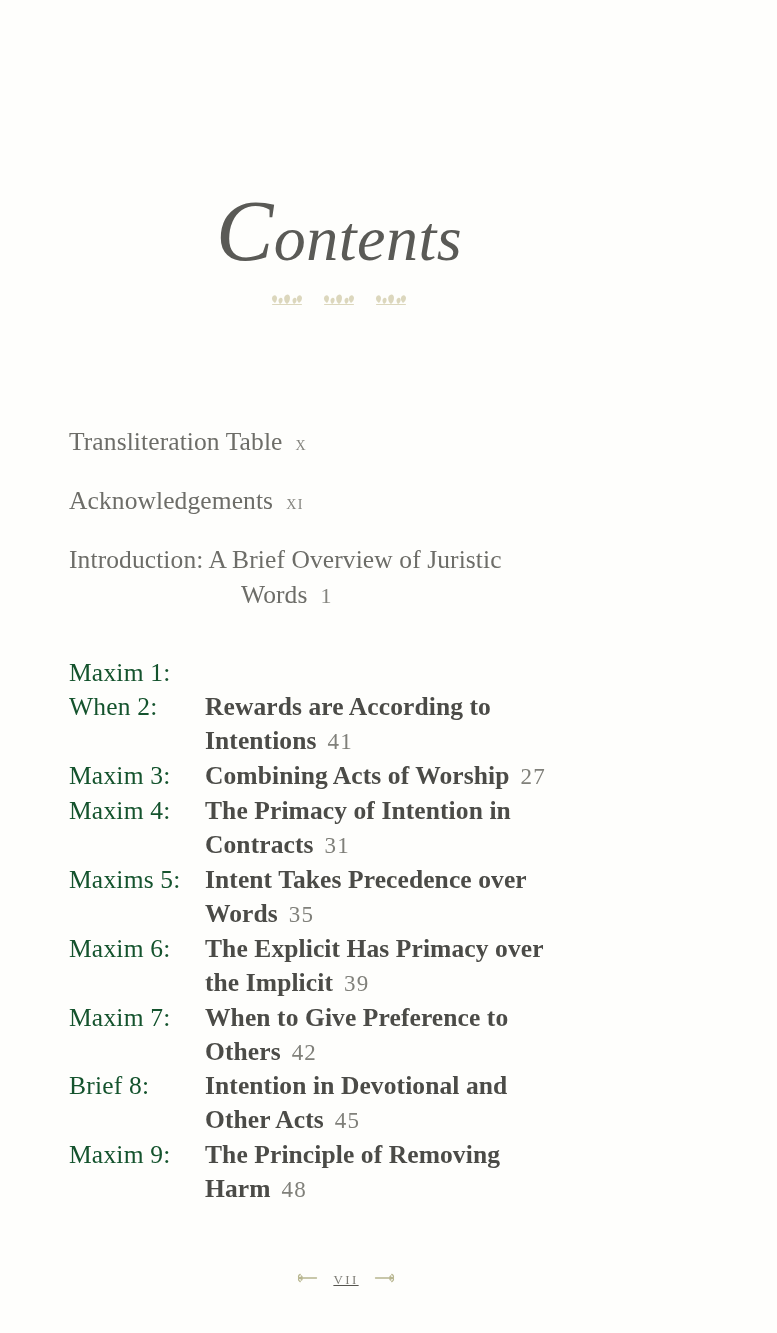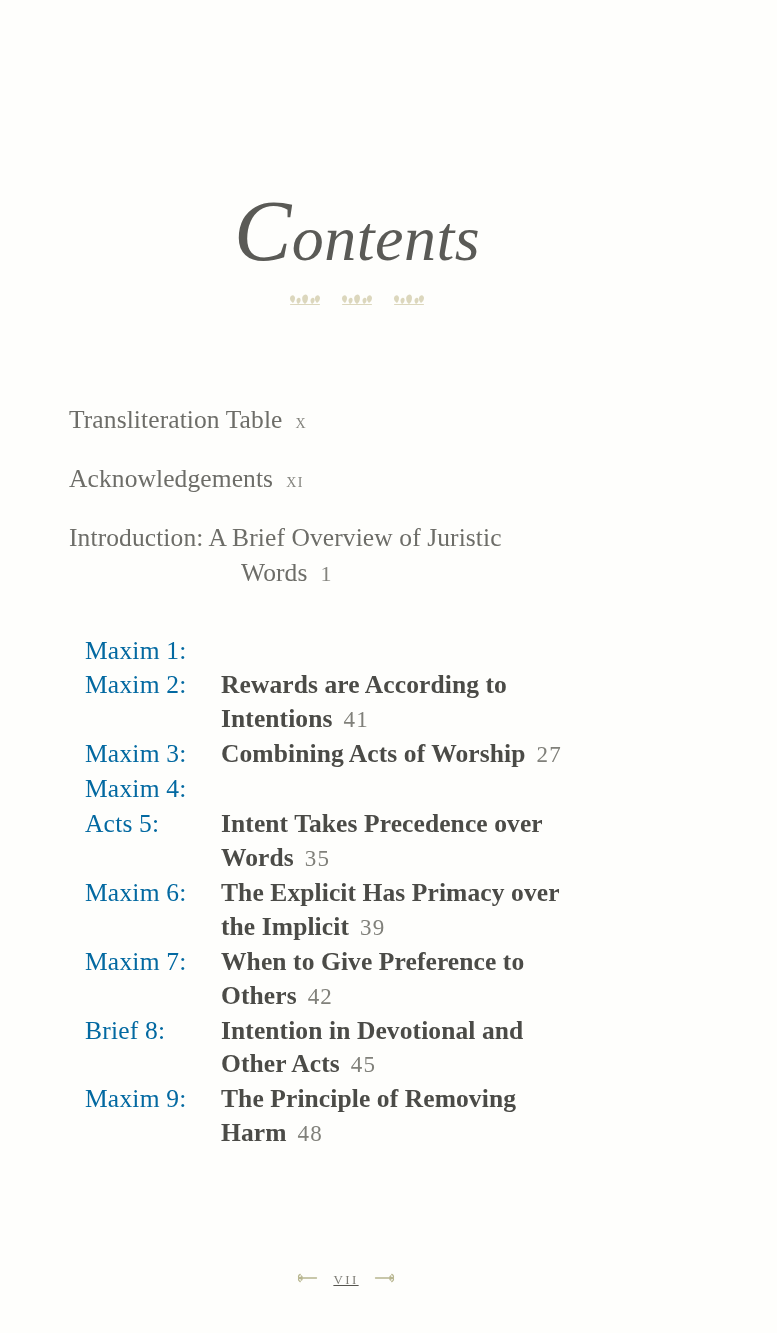--- a/index.html
+++ b/index.html
@@ -21,21 +21,21 @@
     position: relative;
     width: 777px;
     height: 1333px;
     box-sizing: border-box;
   }
 
   
   .title-block {
     position: absolute;
     top: 186px;
-    left: 18px;
+    left: 0;
     width: 678px;
     text-align: center;
   }
   .page-title {
     font-family: "Liberation Serif", "DejaVu Serif", serif;
     font-style: italic;
     font-size: 64px;
     line-height: 1.05;
     color: #5a5a56;
     letter-spacing: 0.5px;
@@ -57,21 +57,21 @@
     gap: 16px;
     opacity: 0.72;
   }
   .title-ornament .fleuron {
     display: block;
   }
 
   
   .toc {
     position: absolute;
-    top: 403px;
+    top: 425px;
     left: 69px;
     width: 640px;
   }
 
   .front-entry {
     font-size: 25.5px;
     line-height: 1.30;
     color: #6d6d68;
     font-weight: 400;
     margin-bottom: 26px;
@@ -95,25 +95,24 @@
 
   .maxim-entry {
     display: flex;
     align-items: flex-start;
     font-size: 25.5px;
     line-height: 1.33;
     margin-bottom: 1px;
   }
   .maxim-label {
     flex: 0 0 136px;
-    color: #0369a1;
+    color: #14532d;
     font-weight: 400;
     letter-spacing: 0.2px;
     white-space: nowrap;
-    margin-left: 16px;
   }
   .maxim-title {
     flex: 1 1 auto;
     color: #4b4b47;
     font-weight: 600;
     letter-spacing: 0.1px;
   }
   .maxim-title .tline {
     display: block;
   }
@@ -227,40 +226,44 @@
       <span class="cont-line"><span>Words</span><span class="pagenum">1</span></span>
     </div>
 
     <div class="group-gap"></div>
 
     <div class="maxim-entry">
       <span class="maxim-label">Maxim  1:</span>
     </div>
 
     <div class="maxim-entry">
-      <span class="maxim-label">Maxim  2:</span>
+      <span class="maxim-label">When  2:</span>
       <span class="maxim-title">
         <span class="tline">Rewards are According to</span>
         <span class="tline"><span>Intentions</span><span class="pagenum">41</span></span>
       </span>
     </div>
 
     <div class="maxim-entry">
       <span class="maxim-label">Maxim  3:</span>
       <span class="maxim-title">
         <span class="tline"><span>Combining Acts of Worship</span><span class="pagenum">27</span></span>
       </span>
     </div>
 
     <div class="maxim-entry">
       <span class="maxim-label">Maxim  4:</span>
-    </div>
-
-    <div class="maxim-entry">
-      <span class="maxim-label">Acts  5:</span>
+      <span class="maxim-title">
+        <span class="tline">The Primacy of Intention in</span>
+        <span class="tline"><span>Contracts</span><span class="pagenum">31</span></span>
+      </span>
+    </div>
+
+    <div class="maxim-entry">
+      <span class="maxim-label">Maxims  5:</span>
       <span class="maxim-title">
         <span class="tline">Intent Takes Precedence over</span>
         <span class="tline"><span>Words</span><span class="pagenum">35</span></span>
       </span>
     </div>
 
     <div class="maxim-entry">
       <span class="maxim-label">Maxim  6:</span>
       <span class="maxim-title">
         <span class="tline">The Explicit Has Primacy over</span>

